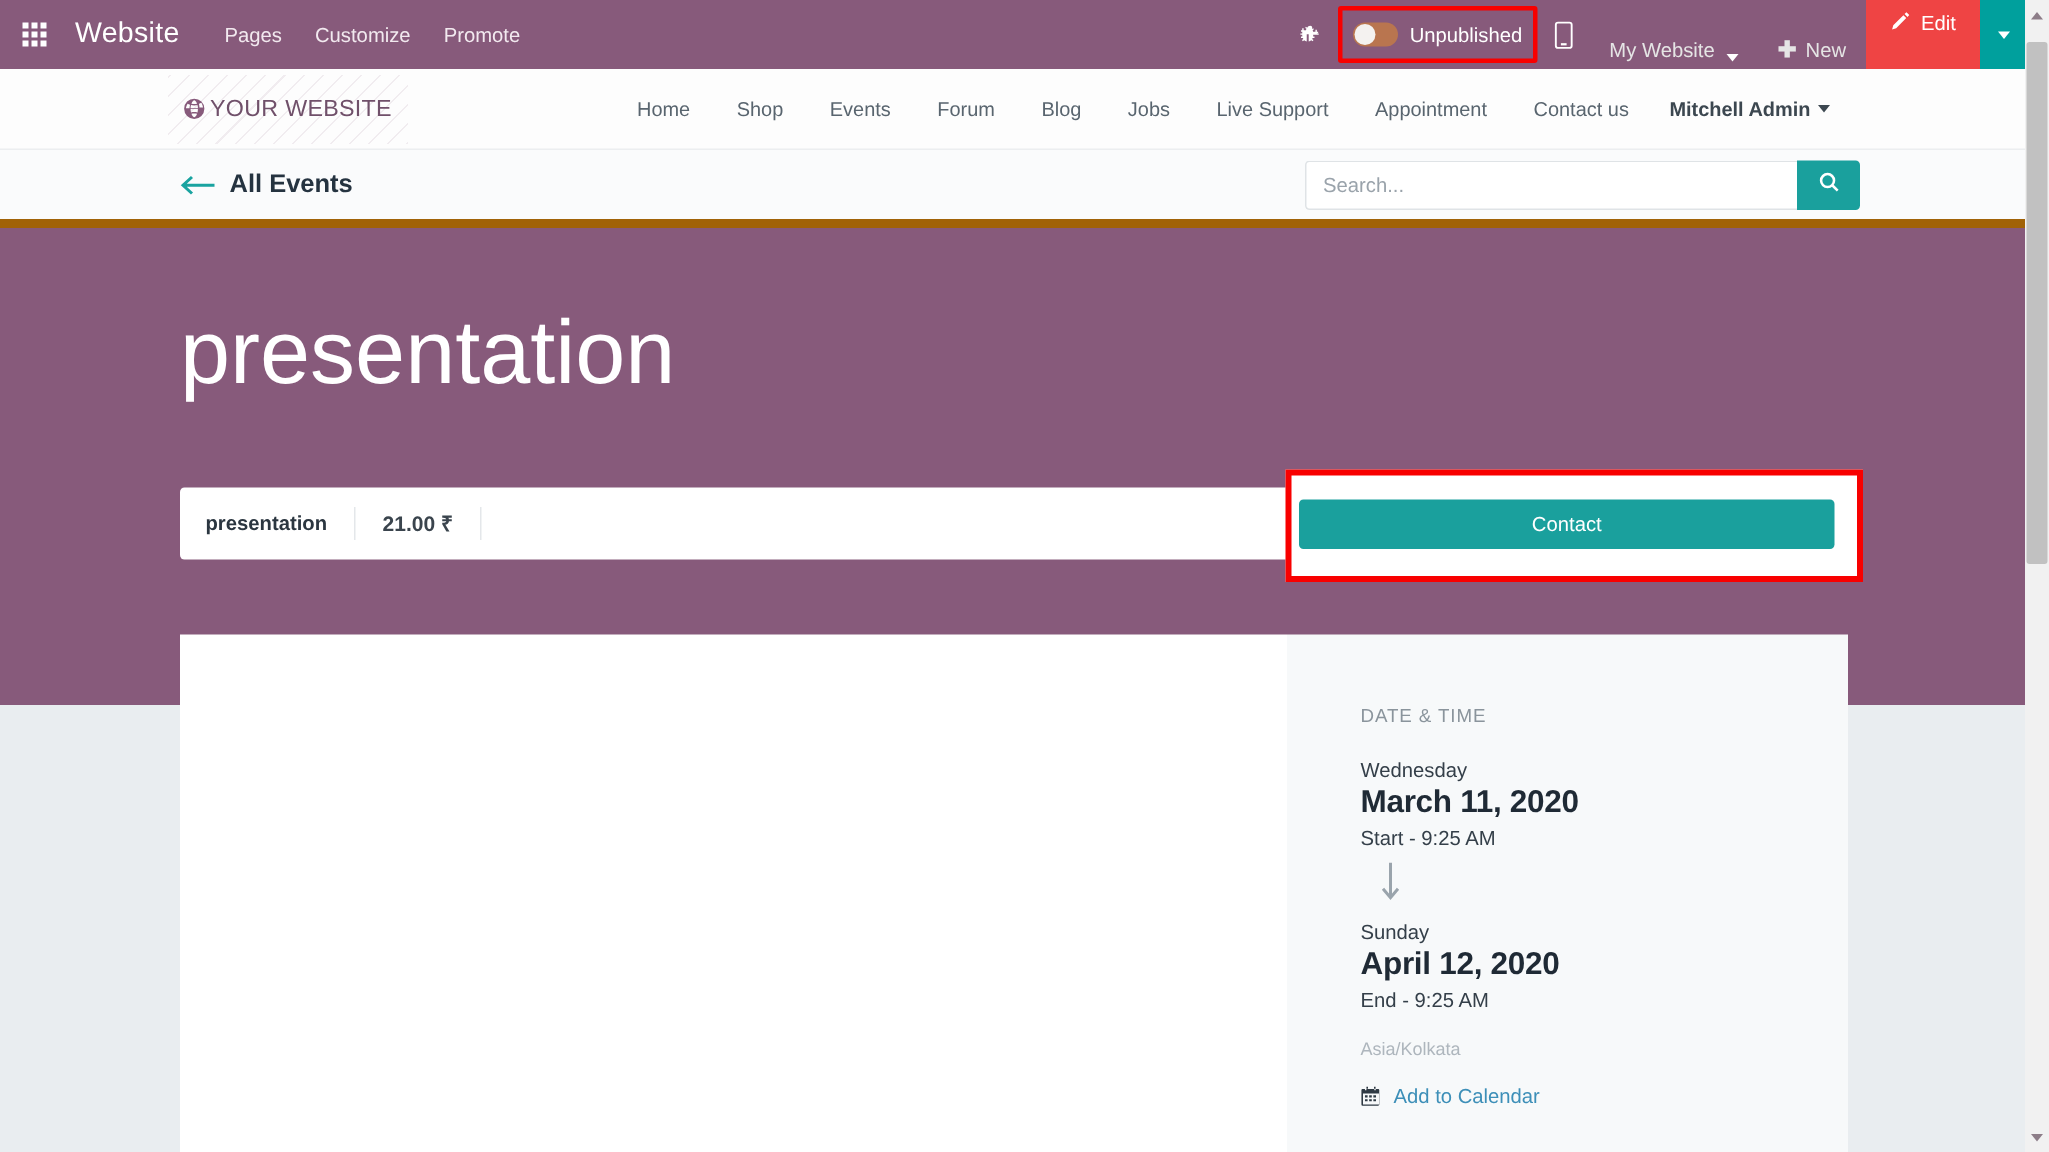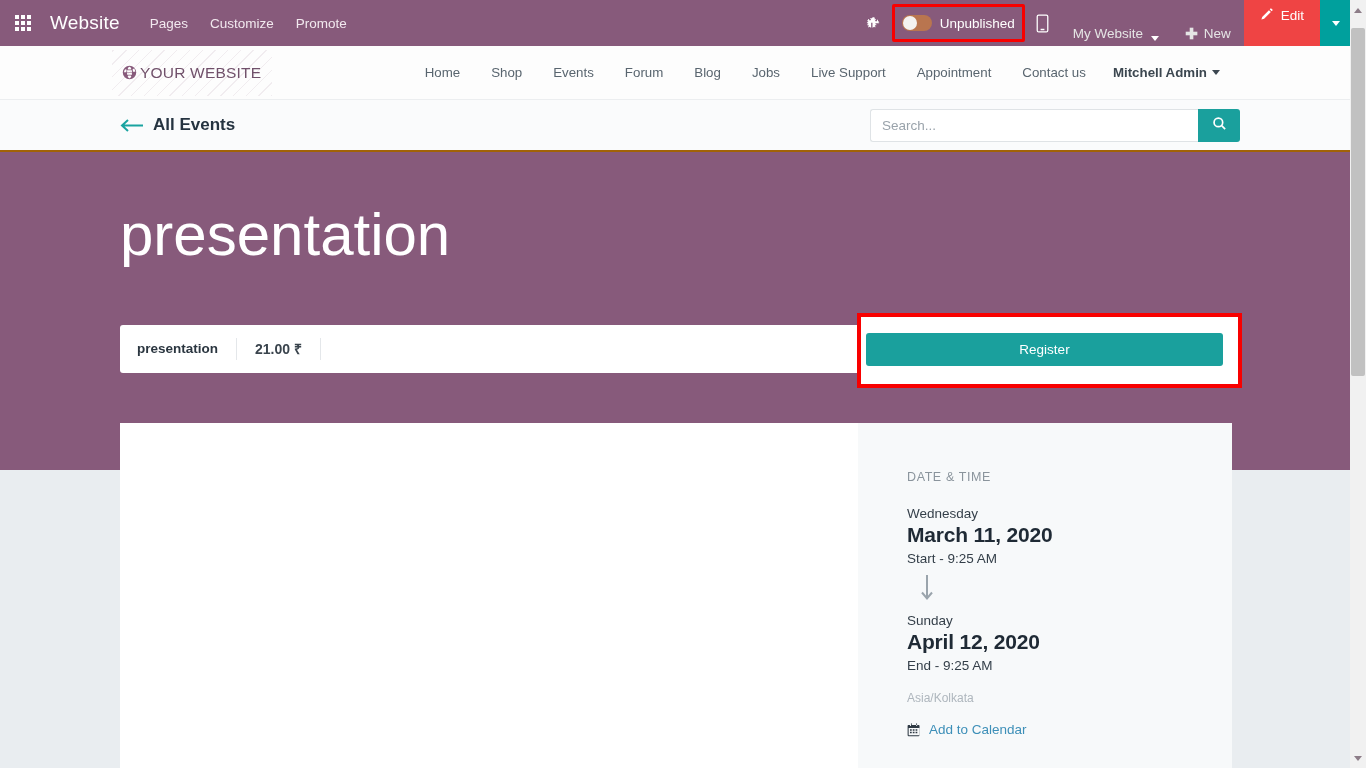--- a/index.html
+++ b/index.html
@@ -146,21 +146,21 @@
     border-left: 4px solid transparent;
     border-right: 4px solid transparent;
     border-top: 5px solid #3c4750;
   }
 
   
   .event-subbar {
     position: absolute; top: 100px; left: 0;
     width: 1350px; height: 52px;
     background: #fafbfc;
-    border-bottom: 2px solid #a16207;
+    border-bottom: 6px solid #a16207;
     display: flex; align-items: center;
     z-index: 15;
   }
   .all-events {
     margin-left: 120px;
     display: flex; align-items: center; gap: 9px;
     cursor: pointer; text-decoration: none;
   }
   .arrow-left-ico { color: #19a3a0; display: flex; align-items: center; }
   .all-events-label { font-size: 17px; font-weight: bold; color: #253340; }
@@ -474,21 +474,21 @@
       </select>
       <span class="qty-spin">
         <i class="up"></i>
           <i class="dn"></i>
       </span>
     </span>
   </span>
 </div>
 
 <div class="register-hl"></div>
-<button class="register-btn">Register</button>
+<button class="register-btn">Contact</button>
 
 <div class="content-row">
   <div class="content-main"></div>
 
   <aside class="content-aside">
     <div class="aside-heading">DATE &amp; TIME</div>
 
     <div class="dt-weekday">Wednesday</div>
     <div class="dt-date">March 11, 2020</div>
     <div class="dt-time">Start - 9:25 AM</div>

